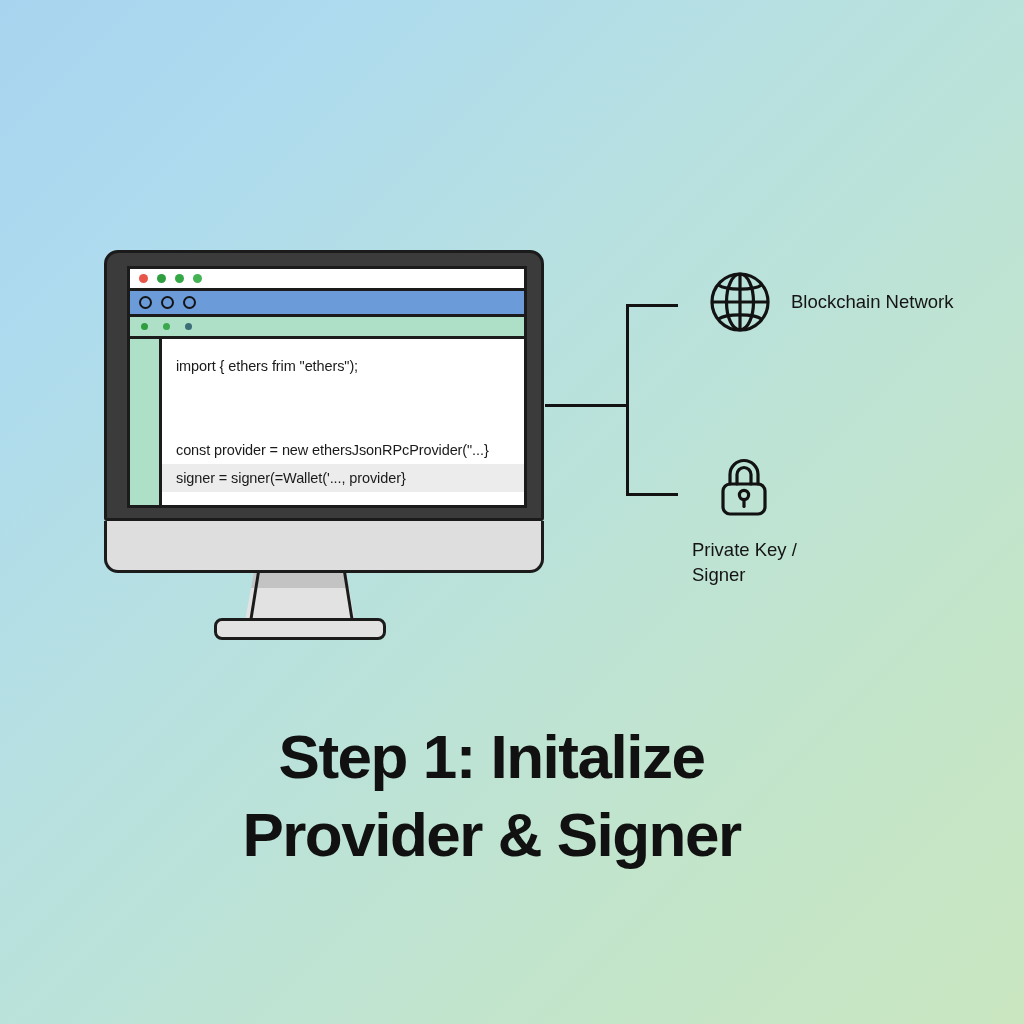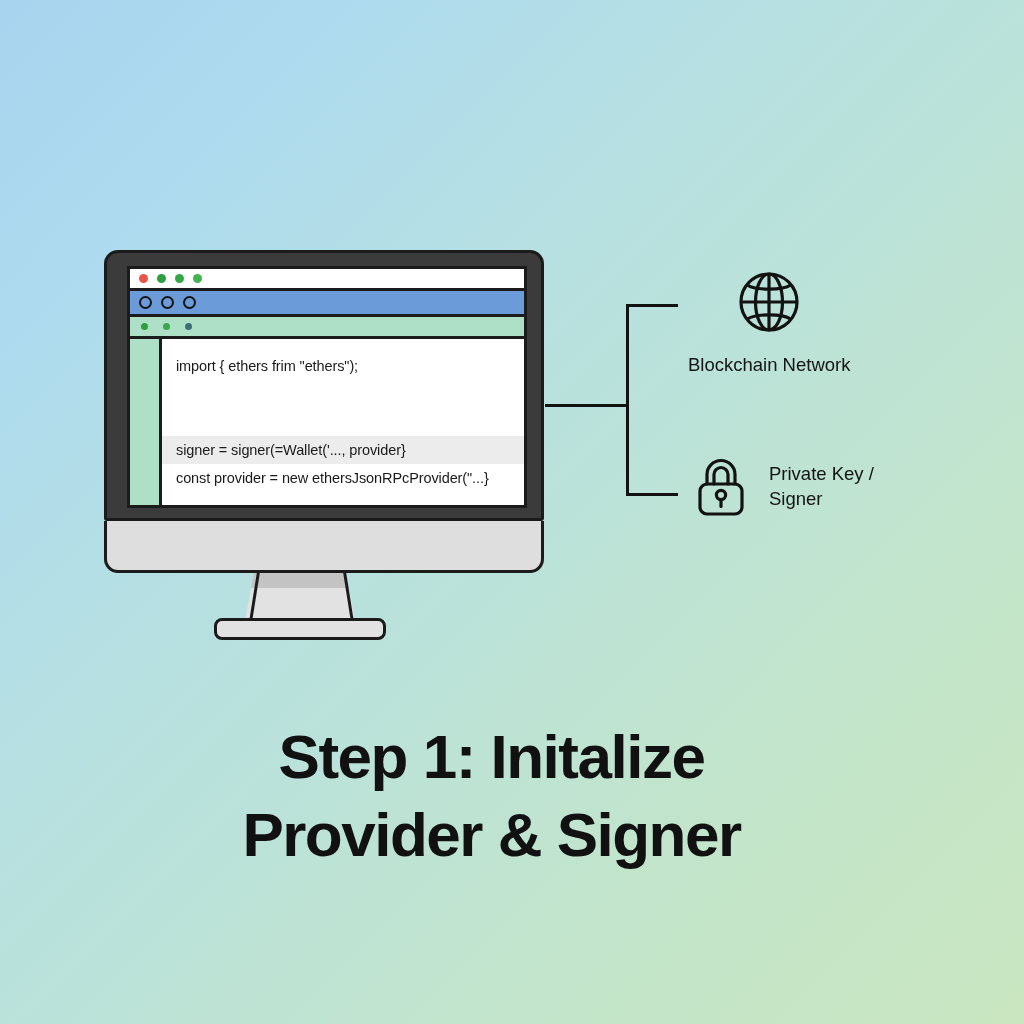--- a/index.html
+++ b/index.html
@@ -185,22 +185,22 @@
   .conn-h-top   { left: 626px; top: 304px; width: 52px; height: 3px; }
   .conn-h-bot   { left: 626px; top: 493px; width: 52px; height: 3px; }
 
   
   .node {
     position: absolute;
     display: flex;
     align-items: center;
     gap: 19px;
   }
-  .node-globe { left: 688px; top: 270px; flex-direction: column; }
-  .node-lock  { left: 692px; top: 455px; }
+  .node-globe { left: 708px; top: 270px; }
+  .node-lock  { left: 692px; top: 455px; flex-direction: column; }
   .node-icon { flex: 0 0 auto; display: block; }
   .node-label {
     font-family: "Liberation Sans", sans-serif;
     font-size: 18.5px;
     color: #141414;
     line-height: 1.35;
     white-space: pre-line;
   }
 
   
@@ -248,22 +248,22 @@
           <span class="mini-dot" style="background:#3aa84c"></span>
           <span class="mini-dot" style="background:#3d6e78"></span>
         </div>
 
         <div class="editor">
           <div class="gutter"></div>
           <div class="code-area">
             <div class="code-line">import { ethers frim "ethers");</div>
             <div class="code-line blank"></div>
             <div class="code-line blank"></div>
+            <div class="code-line">const provider = new ethersJsonRPcProvider("...}</div>
             <div class="code-line highlight">signer = signer(=Wallet('..., provider}</div>
-            <div class="code-line">const provider = new ethersJsonRPcProvider("...}</div>
           </div>
         </div>
 
       </div>
     </div>
 
     <div class="monitor-base-panel"></div>
     <div class="monitor-neck"></div>
     <div class="monitor-neck-edge-l"></div>
     <div class="monitor-neck-edge-r"></div>

